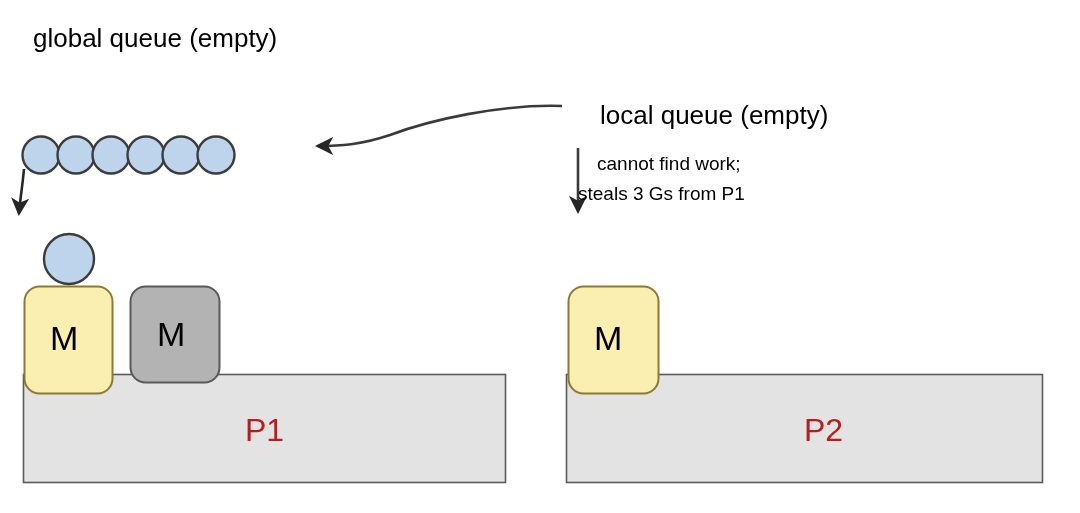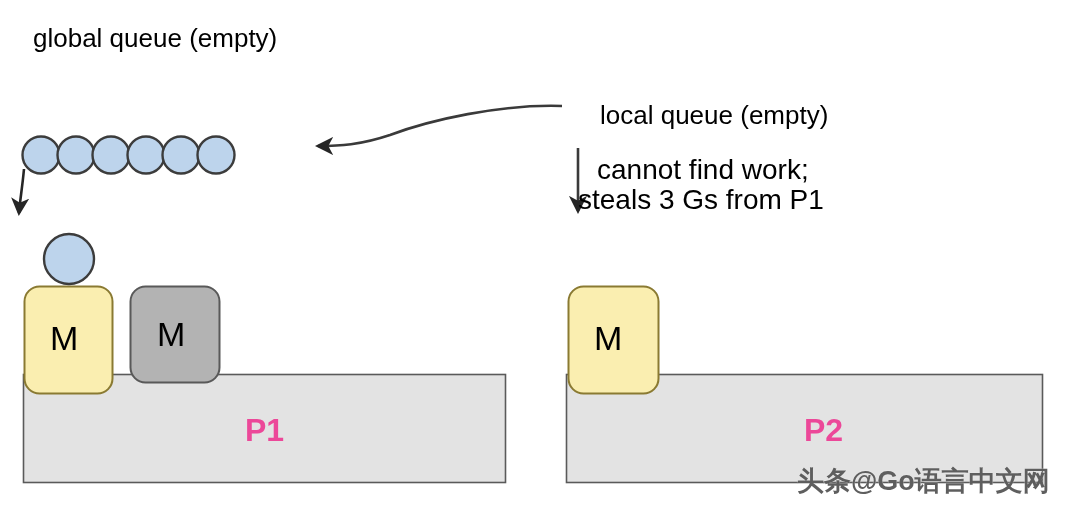--- a/index.html
+++ b/index.html
@@ -30,36 +30,35 @@
     position: absolute;
     color: #000000;
     font-family: "Liberation Sans", sans-serif;
     white-space: pre;
     line-height: 1.28;
   }
   .lbl-heading {
     font-size: 26px;
   }
   .lbl-note {
-    font-size: 28px;
+    font-size: 19px;
   }
   .box-text {
     position: absolute;
     color: #000000;
     font-family: "Liberation Sans", sans-serif;
     font-size: 34px;
     white-space: pre;
   }
   .p-text {
     position: absolute;
-    color: #ec4899;
+    color: #b91c1c;
     font-family: "Liberation Sans", sans-serif;
     font-size: 32px;
     white-space: pre;
-    font-weight: bold;
   }
   .watermark {
     position: absolute;
     font-family: "Liberation Sans", sans-serif;
     font-size: 27px;
     font-weight: bold;
     color: rgba(80,80,80,0.92);
     white-space: pre;
     letter-spacing: 0px;
     text-shadow: 0 0 1px rgba(255,255,255,0.9);
@@ -118,15 +117,14 @@
   <div class="box-text" style="left:50px; top:319px;">M</div>
 
   <div class="box-text" style="left:157px; top:315px;">M</div>
 
   <div class="box-text" style="left:594px; top:319px;">M</div>
 
   <div class="p-text" style="left:245px; top:412px;">P1</div>
 
   <div class="p-text" style="left:804px; top:412px;">P2</div>
 
-  <div class="watermark" style="left:797px; top:463px;">头条@Go语言中文网</div>
 
 </div>
 
 </body></html>

